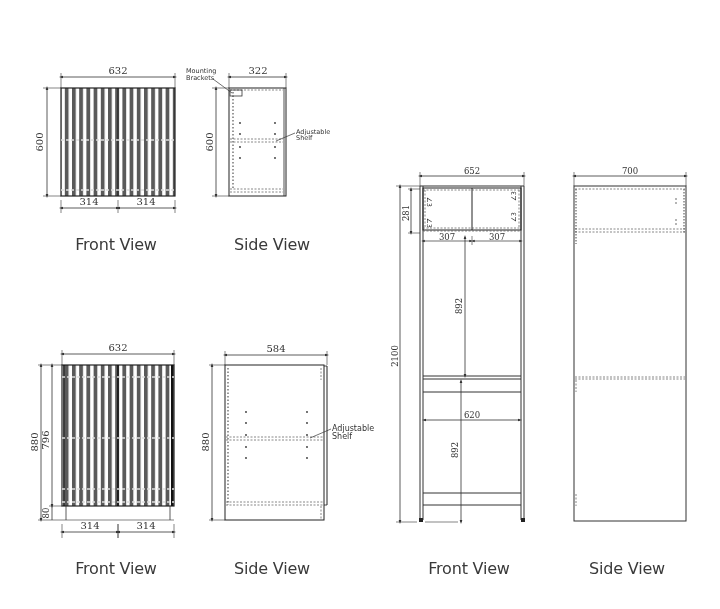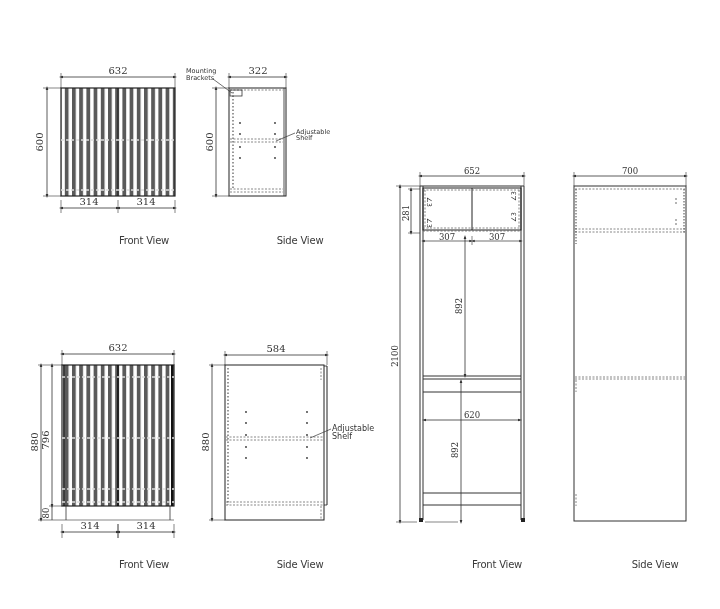--- a/index.html
+++ b/index.html
@@ -1,20 +1,20 @@
 <!DOCTYPE html>
 <html><head>
 <meta charset="utf-8">
 <style>
   html, body { margin: 0; padding: 0; background: #ffffff; }
   body { width: 720px; height: 609px; position: relative; overflow: hidden;
          font-family: "DejaVu Sans", sans-serif; color: #333; }
   svg { position: absolute; left: 0; top: 0; }
-  .caption { position: absolute; font-family: "DejaVu Sans", sans-serif; font-size: 10px;
-             color: #3a3a3a; white-space: nowrap; transform: translateX(-50%); letter-spacing: -0.2px; margin-left: 28px; }
+  .caption { position: absolute; font-family: "DejaVu Sans", sans-serif; font-size: 16px;
+             color: #3a3a3a; white-space: nowrap; transform: translateX(-50%); letter-spacing: -0.2px; }
   .dim { font-family: "DejaVu Serif", serif; font-size: 10px; fill: #333; }
   .dim-sm { font-family: "DejaVu Serif", serif; font-size: 8.5px; fill: #333; }
   .note { font-family: "DejaVu Sans", sans-serif; font-size: 6.5px; fill: #333; }
   .note-md { font-family: "DejaVu Sans", sans-serif; font-size: 8px; fill: #333; }
 </style>
 </head>
 <body>
 
 <svg width="720" height="609" viewBox="0 0 720 609" xmlns="http://www.w3.org/2000/svg">
   <defs>

